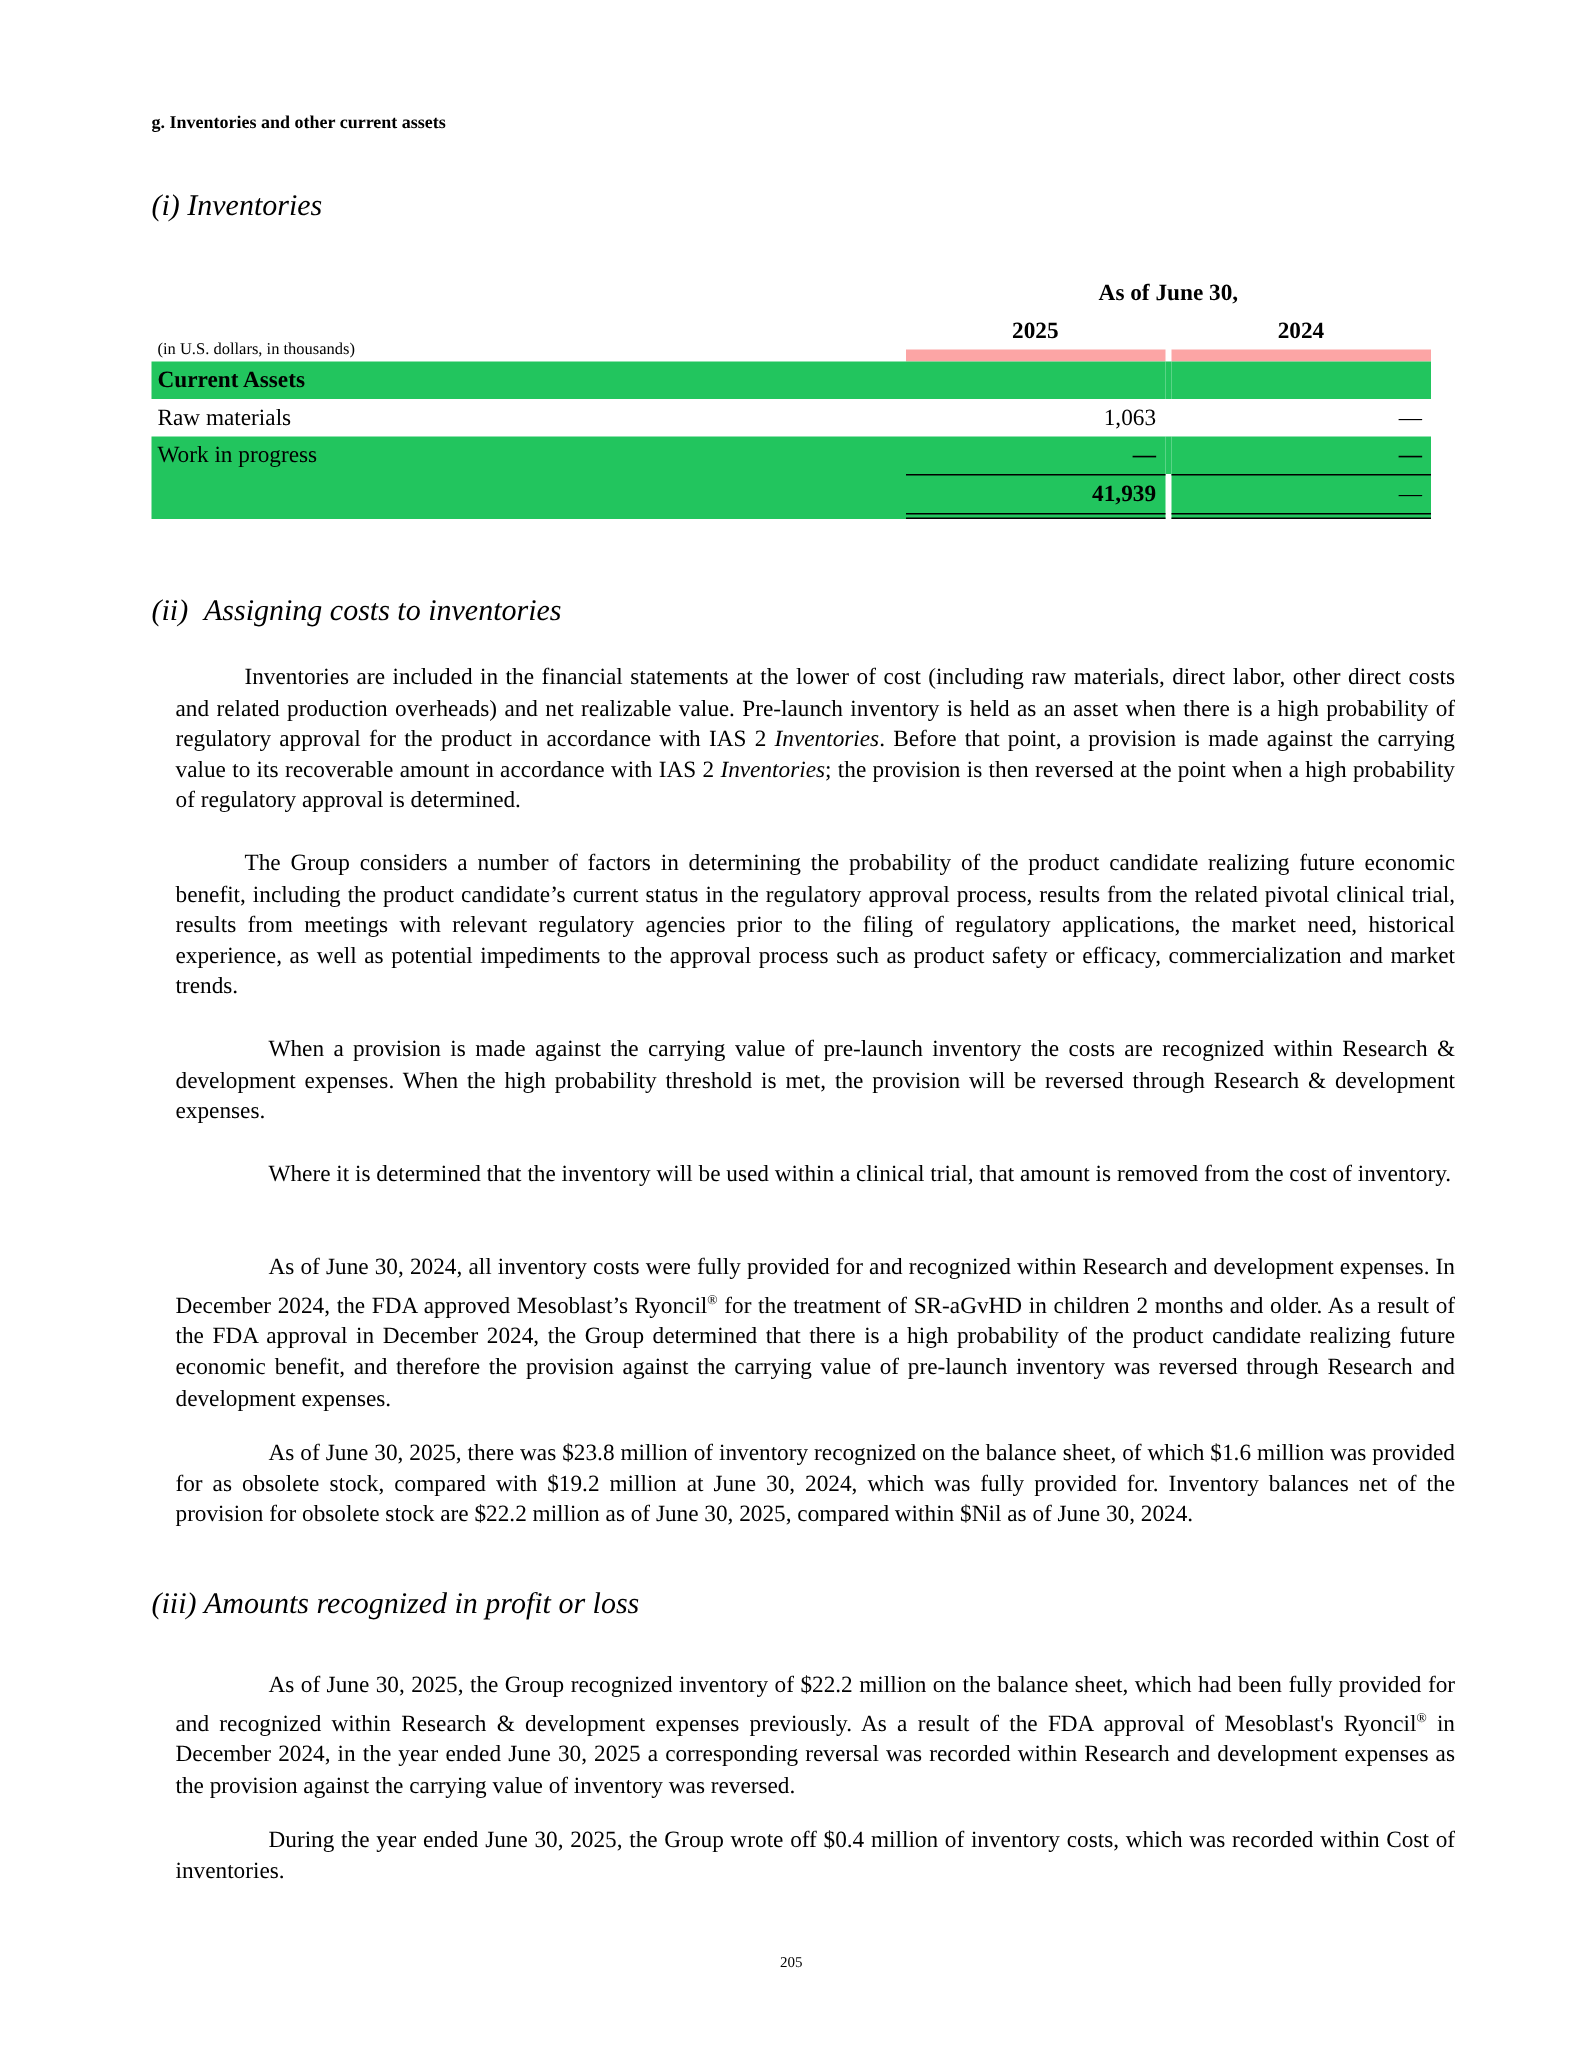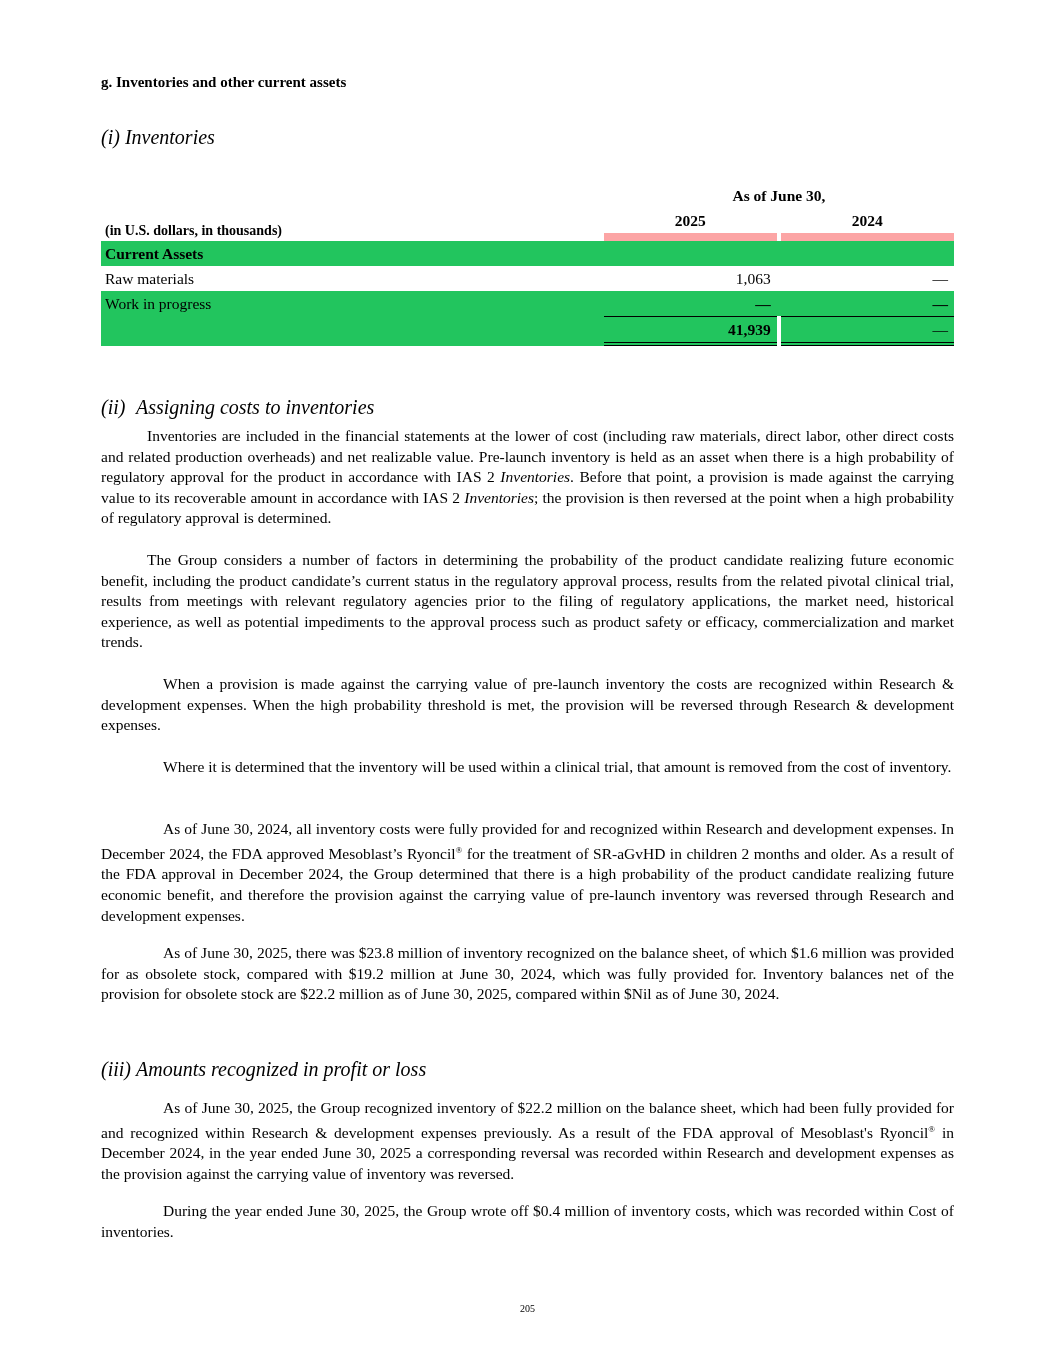--- a/index.html
+++ b/index.html
@@ -2,43 +2,43 @@
 <html><head>
 <meta charset="utf-8">
 <style>
   html, body { margin: 0; padding: 0; background: #ffffff; }
   body {
     width: 1055px; height: 1365px; position: relative; overflow: hidden;
     font-family: "Liberation Serif", "DejaVu Serif", serif;
     color: #000; font-size: 15.5px;
   }
   .page { position: absolute; left: 101px; top: 0; width: 853px; }
-  .h-section { position: absolute; top: 74px; left: 0; font-weight: bold; font-size: 15px; }
+  .h-section { position: absolute; top: 74px; left: 0; font-weight: bold; font-size: 12px; }
   .h-sub { position: absolute; left: 0; font-style: italic; font-size: 20px; }
   .h-sub .num { display: inline-block; width: 35px; }
 
   table.inv {
     position: absolute; top: 183px; left: 0; width: 853px;
     border-collapse: separate; border-spacing: 0; font-size: 15.5px;
   }
   table.inv td { padding: 0; height: 25px; vertical-align: middle; }
   .col-label { width: 506px; padding-left: 4px !important; }
   .col-gap { width: 4px; }
   .col-v1 { width: 170px; text-align: right; padding-right: 6px !important; }
   .col-v2 { width: 171px; text-align: right; padding-right: 6px !important; }
   .hdr-span { text-align: center; font-weight: bold; height: 26px; }
-  .hdr-units { font-size: 14px; font-weight: bold; padding-left: 4px !important; vertical-align: bottom !important; padding-bottom: 2px !important; }
+  .hdr-units { font-size: 11px; font-weight: normal; padding-left: 4px !important; vertical-align: bottom !important; padding-bottom: 2px !important; }
   .hdr-year { text-align: center !important; font-weight: bold; border-bottom: 8px solid #fca5a5; padding-right: 0 !important; }
   tr.shade td.fill { background: #22c55e; }
   .bold { font-weight: bold; }
   .topline { border-top: 1px solid #000; }
   .dbl { border-bottom: 4px double #000; }
 
   .para {
-    position: absolute; left: 0; width: 853px; margin: 0;
+    position: absolute; left: 0; width: 853px; margin: 16px;
     text-align: justify; line-height: 20.6px; font-size: 15.5px;
   }
   .ind1 { text-indent: 46px; }
   .ind2 { text-indent: 62px; }
   .para i { font-style: italic; }
   .page-num { position: absolute; top: 1303px; left: 0; width: 853px; text-align: center; font-size: 10px; }
   sup { font-size: 9px; }
 </style>
 </head>
 <body>

